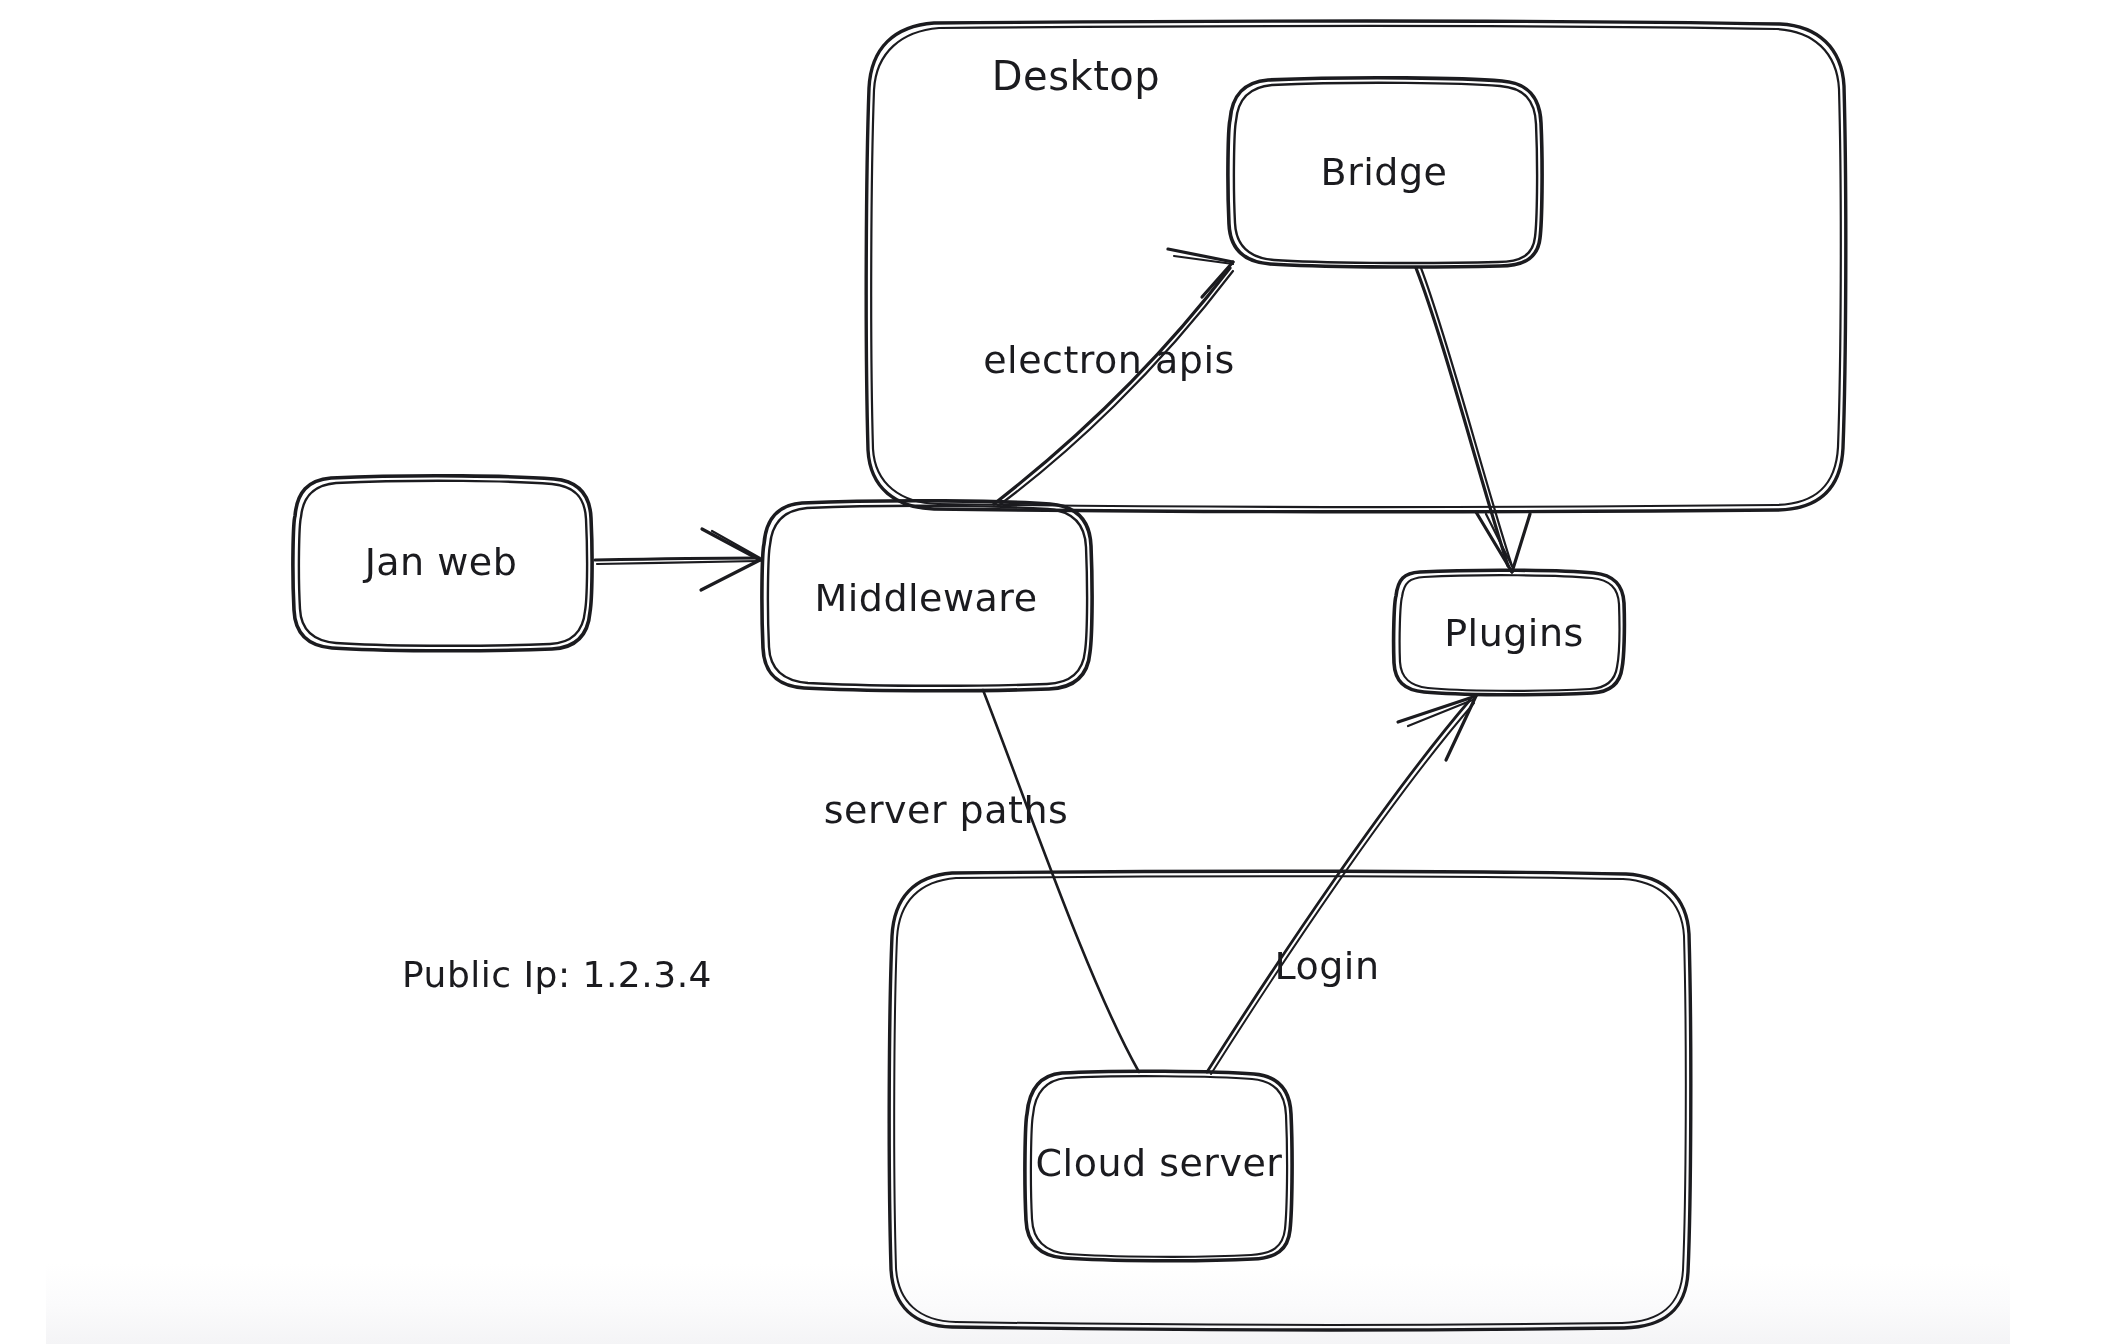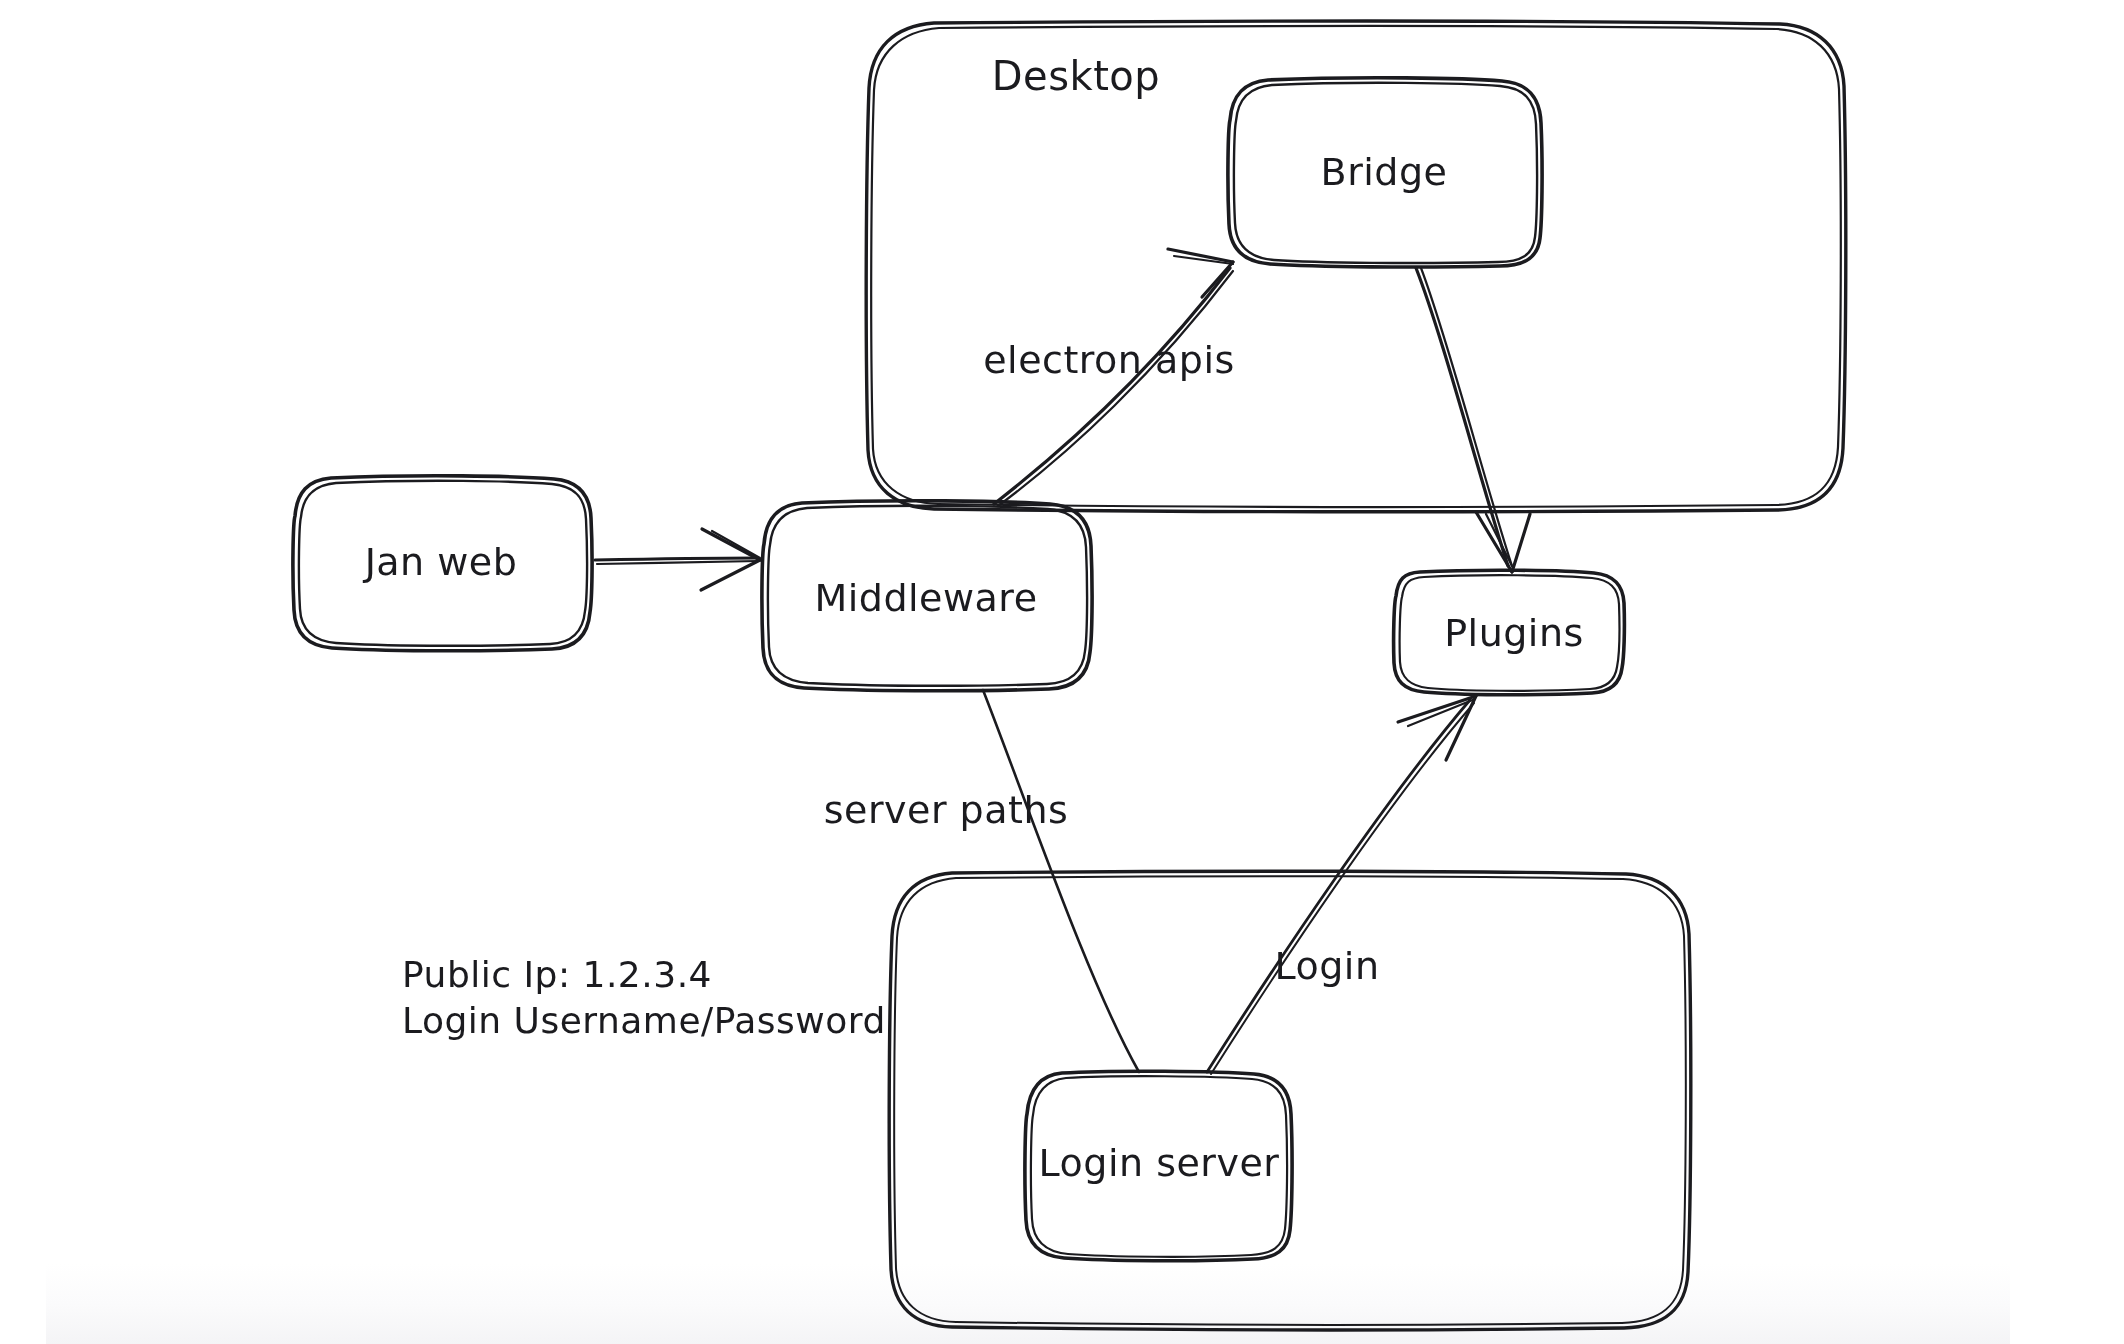--- a/index.html
+++ b/index.html
@@ -237,26 +237,25 @@
   <div class="lbl group-lbl" style="left:1030px; top:76px;">Desktop</div>
 
   <div class="lbl node-lbl" style="left:395px; top:562px;">Jan web</div>
 
   <div class="lbl node-lbl" style="left:880px; top:598px;">Middleware</div>
 
   <div class="lbl node-lbl" style="left:1338px; top:172px;">Bridge</div>
 
   <div class="lbl node-lbl" style="left:1468px; top:633px;">Plugins</div>
 
-  <div class="lbl node-lbl" style="left:1113px; top:1163px;">Login server</div>
+  <div class="lbl node-lbl" style="left:1113px; top:1163px;">Cloud server</div>
 
   <div class="lbl edge-lbl" style="left:1063px; top:360px;">electron apis</div>
 
   <div class="lbl edge-lbl" style="left:900px; top:810px;">server paths</div>
 
   <div class="lbl edge-lbl" style="left:1281px; top:966px;">Login</div>
 
   <div class="lbl note-lbl" style="left:356px; top:952px;">
     <span class="note-line">Public Ip: 1.2.3.4</span>
-    <span class="note-line">Login Username/Password</span>
   </div>
 
 </div>
 
 </body></html>

